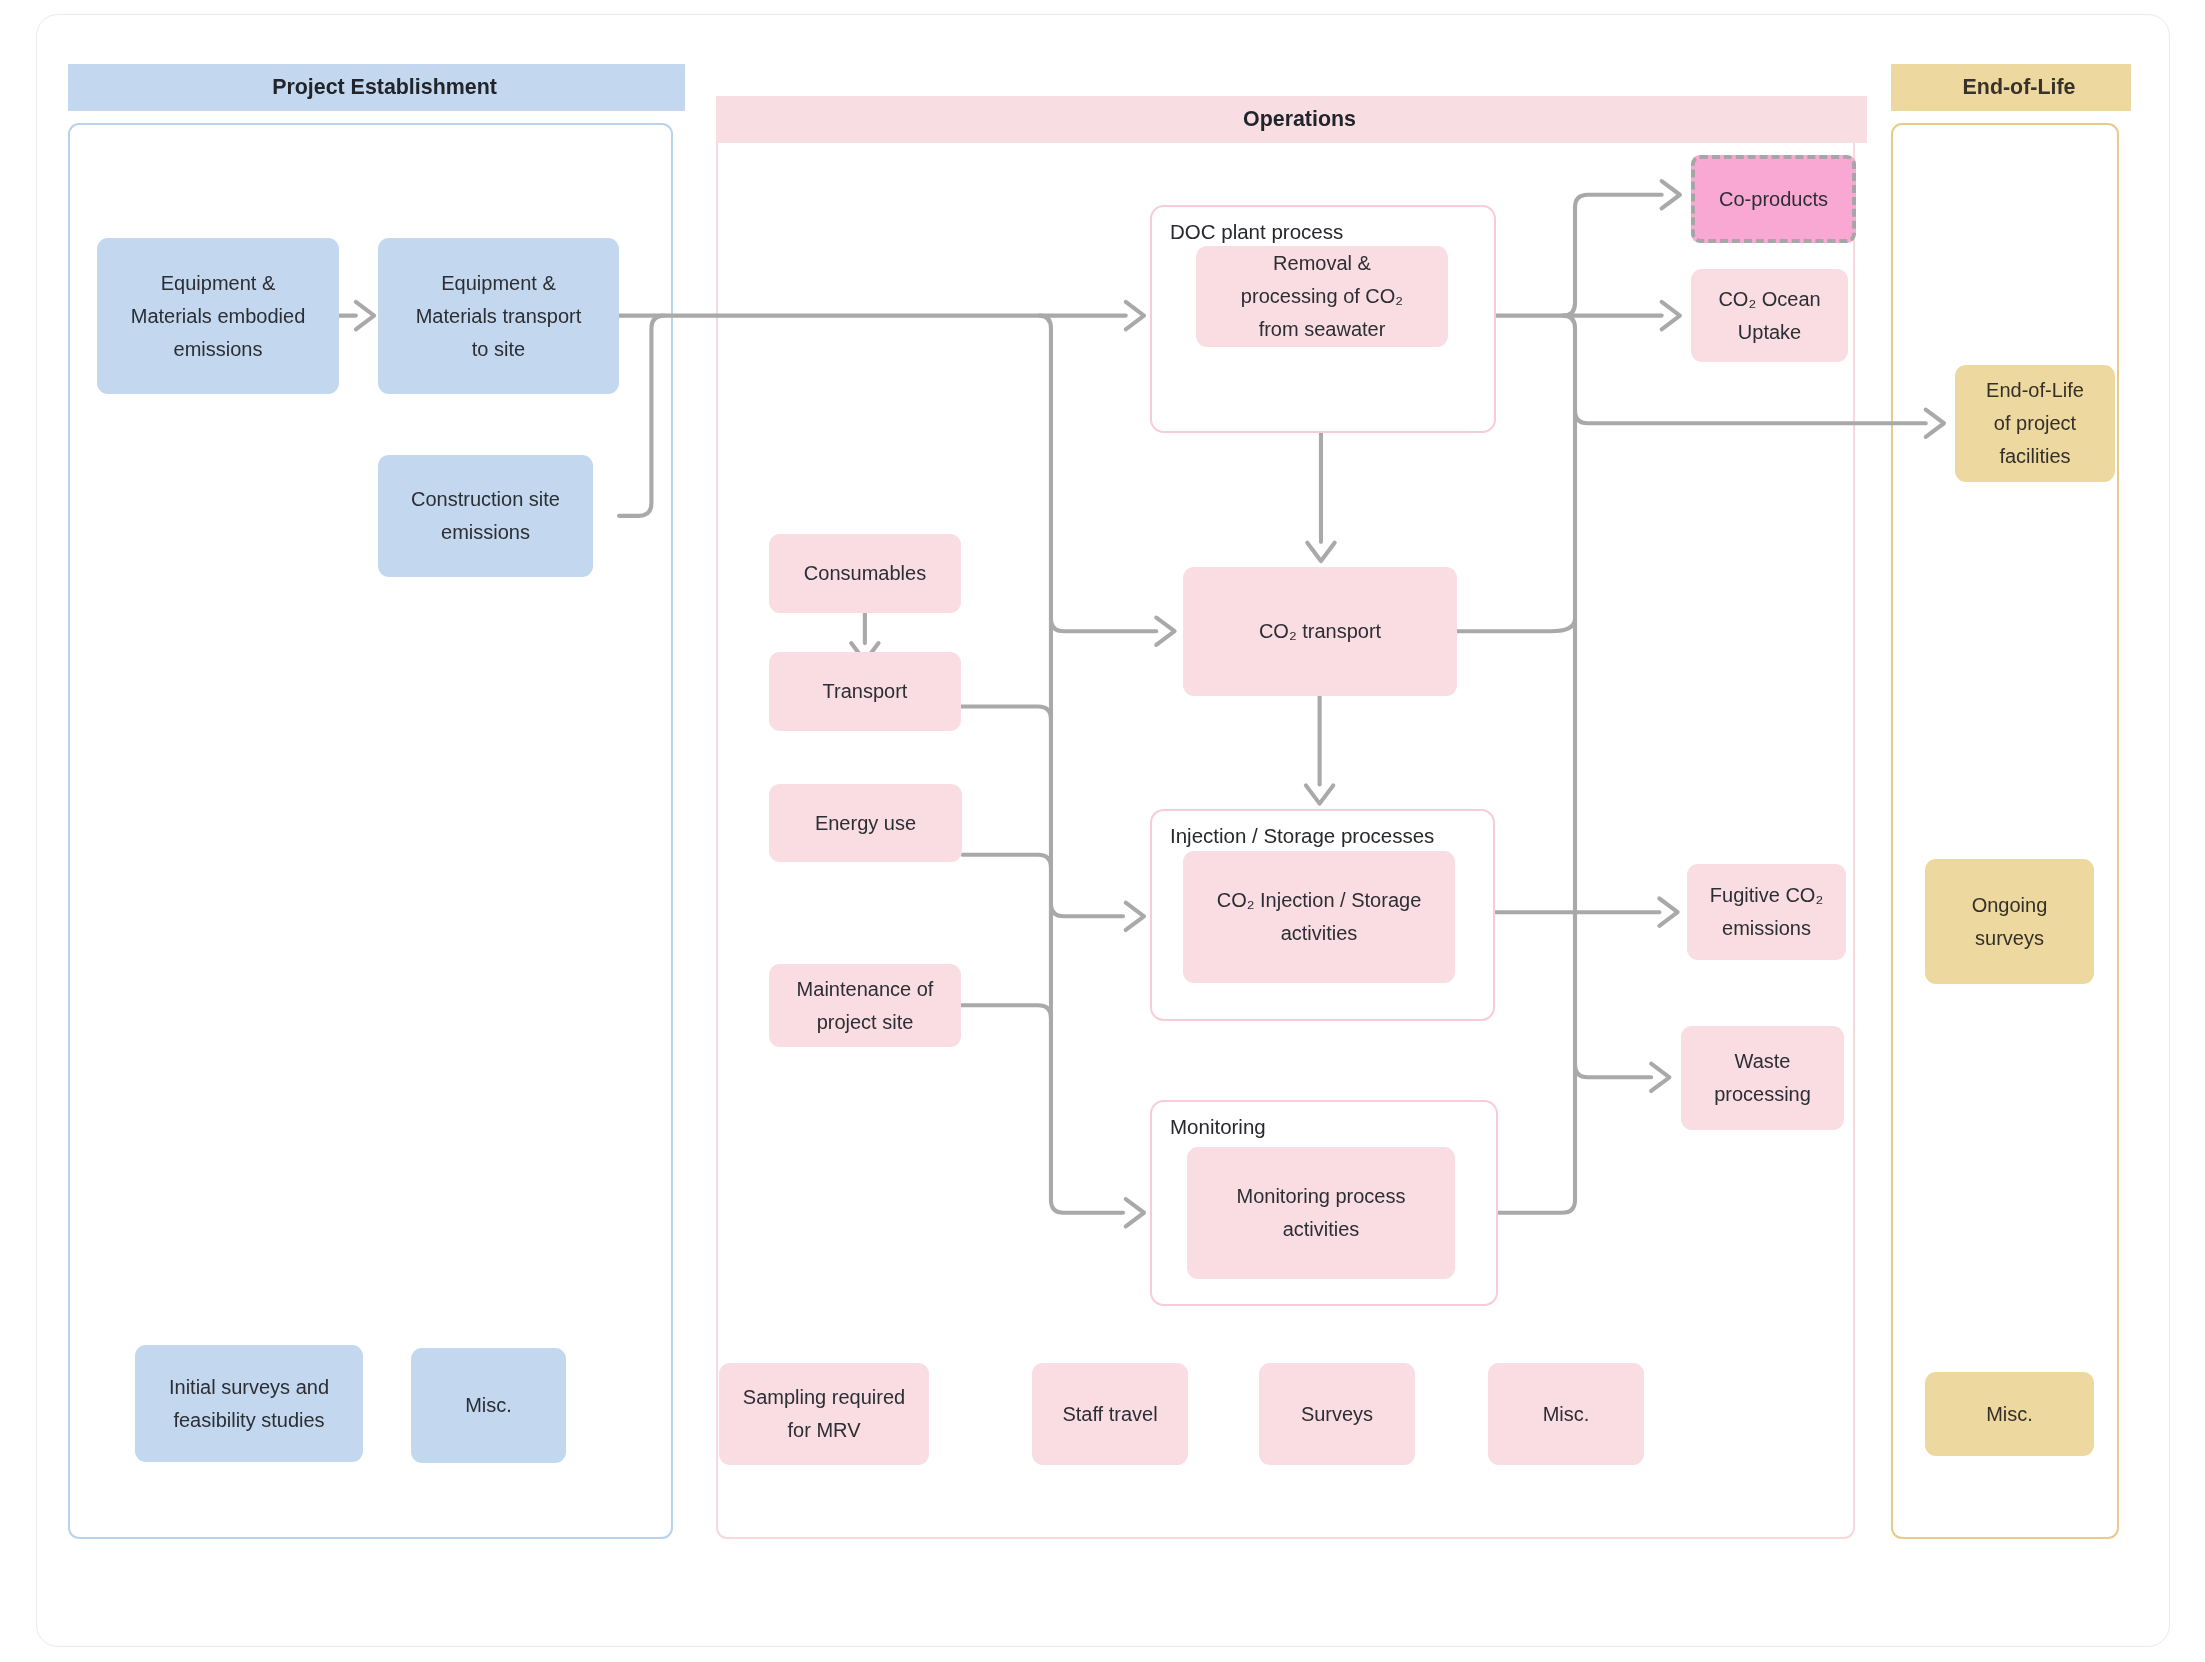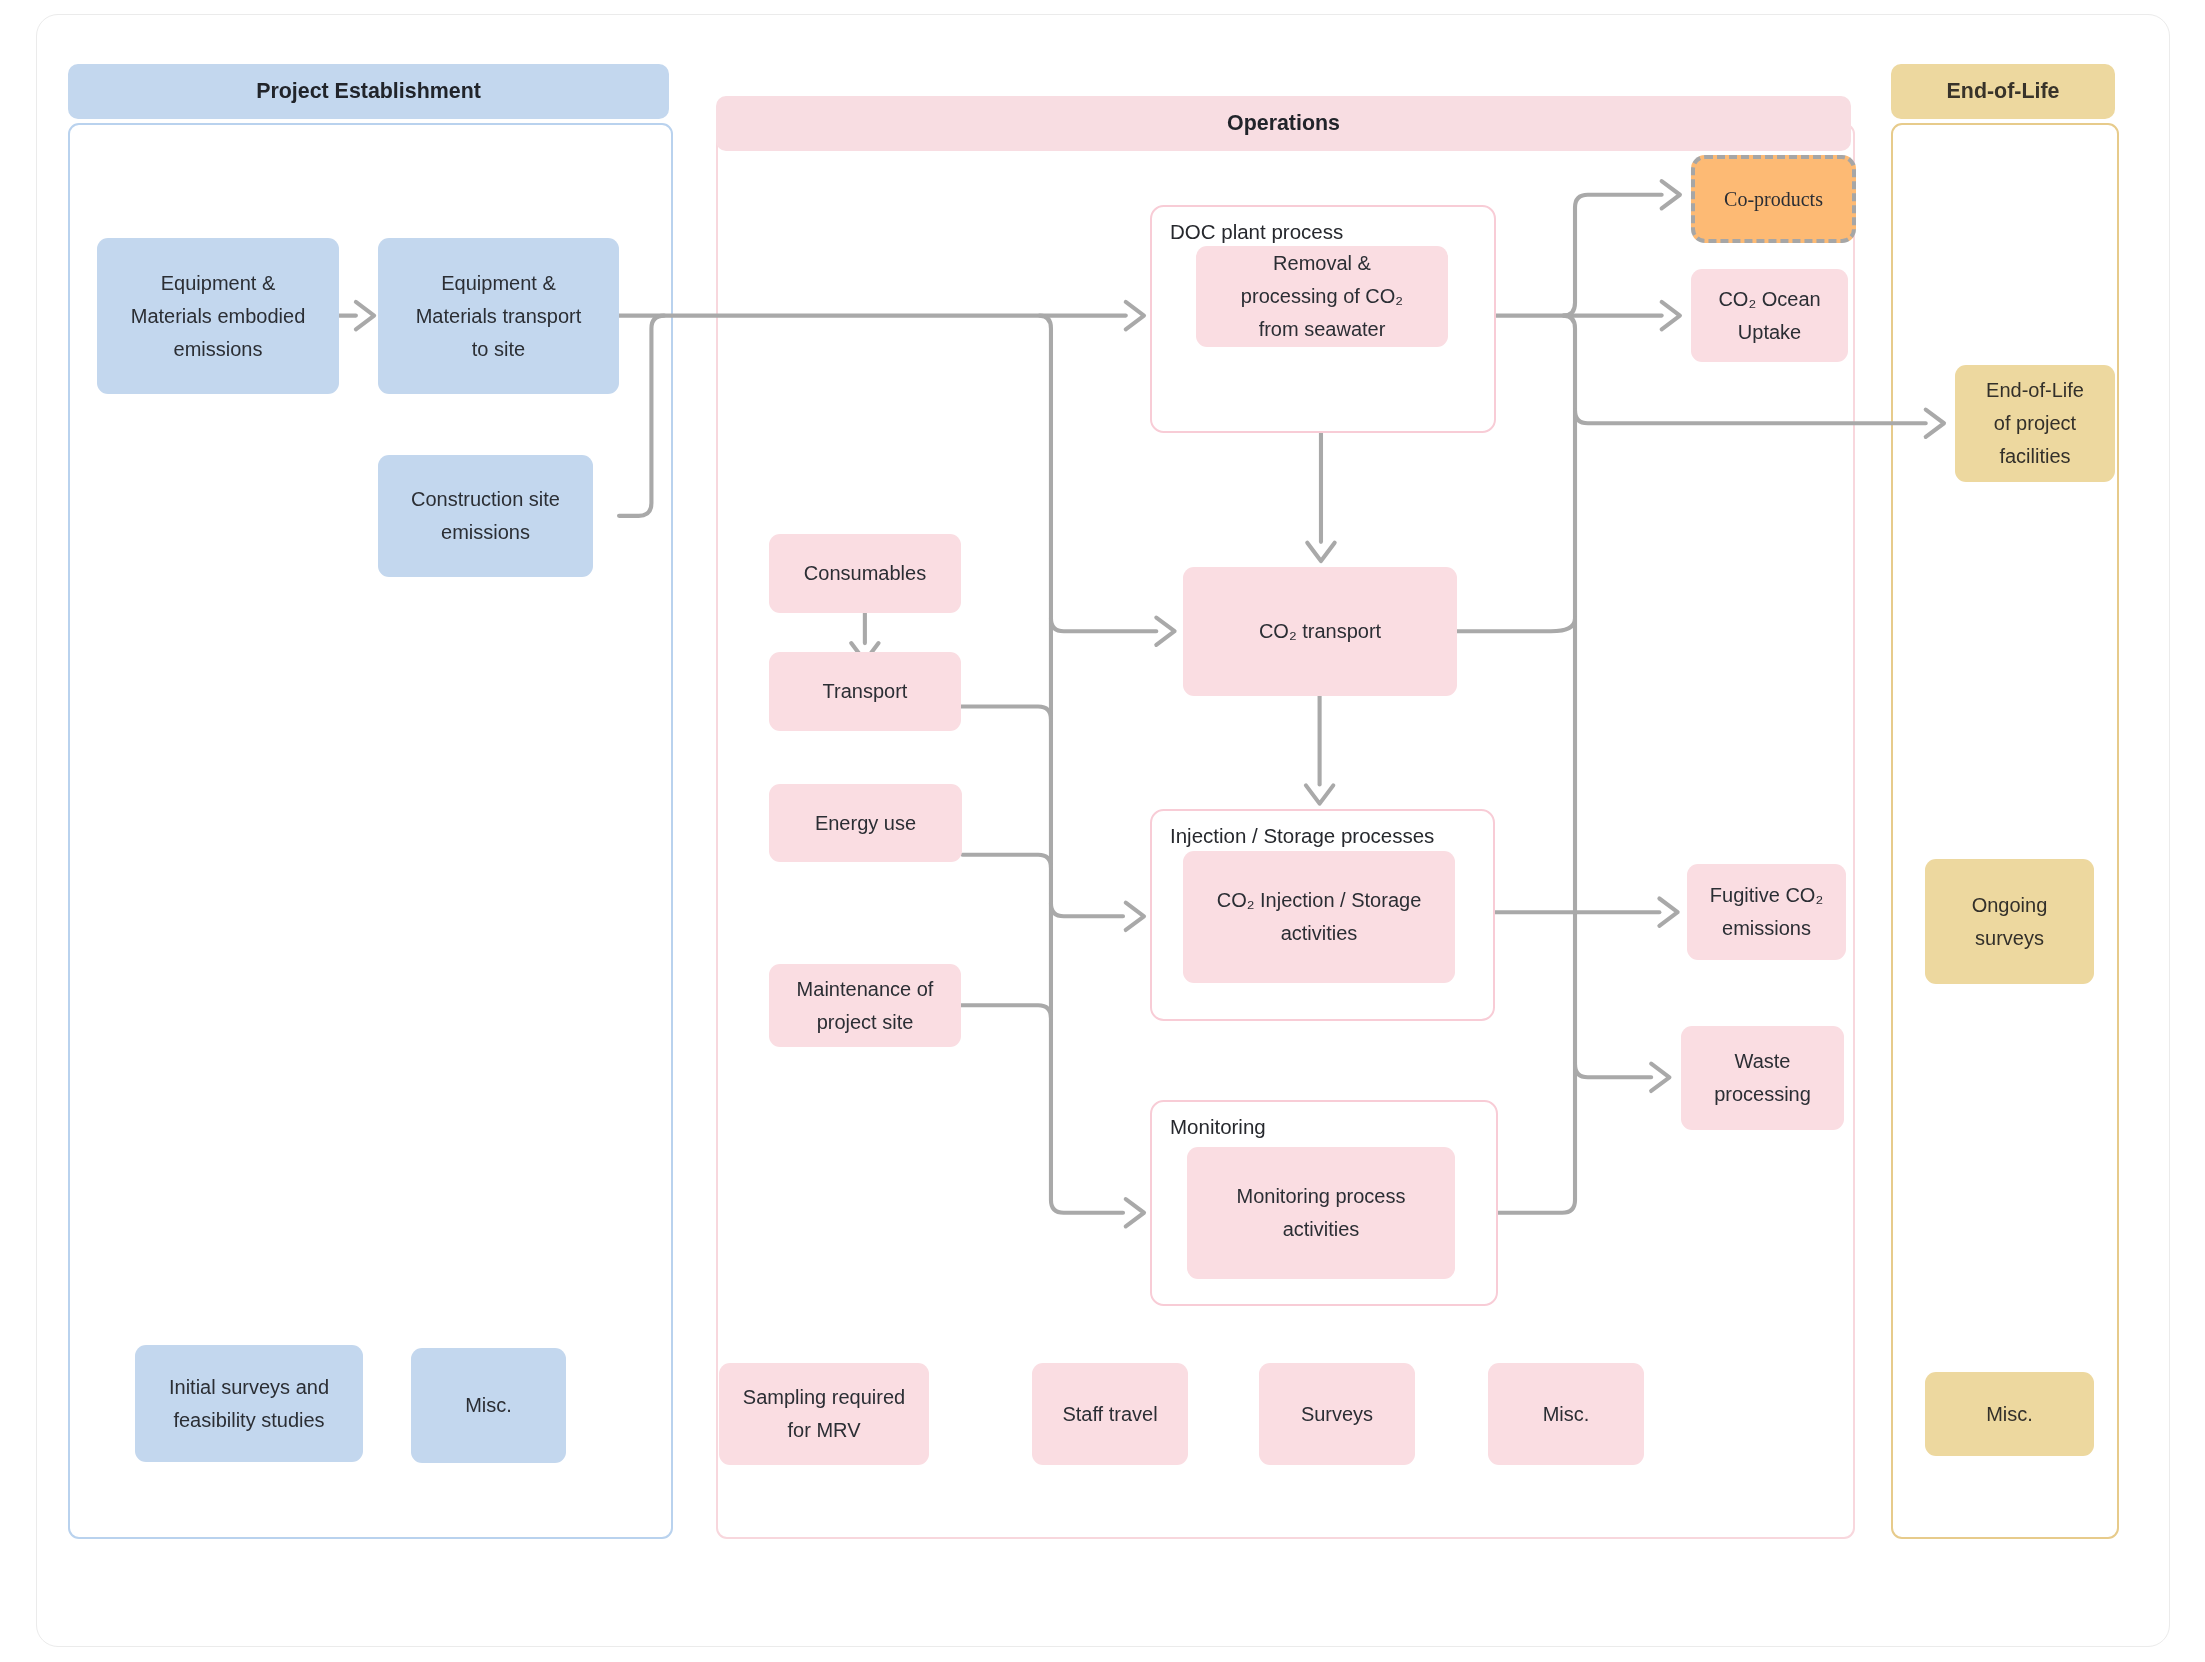--- a/index.html
+++ b/index.html
@@ -1,31 +1,31 @@
 <!DOCTYPE html>
 <html style="font-size:7.3px"><head>
 <meta charset="utf-8">
 <style>
   html,body{margin:0;padding:0;background:#ffffff;}
   body{width:2205px;height:1662px;position:relative;font-family:"Liberation Sans","DejaVu Sans",sans-serif;color:#2b2e34;overflow:hidden;}
   .page-frame{position:absolute;left:36px;top:14px;width:2132px;height:1631px;border:1.8px solid #ebebeb;border-radius:22px;background:#ffffff;}
   svg.wires{position:absolute;left:0;top:0;width:2205px;height:1662px;z-index:1;}
-  .sec-header{position:absolute;height:55px;border-radius:10px;display:flex;align-items:center;justify-content:center;font-size:21.4px;font-weight:700;z-index:2;}
+  .sec-header{position:absolute;height:47px;border-radius:1px;display:flex;align-items:center;justify-content:center;font-size:21.4px;font-weight:700;z-index:2;padding-left:16px;}
   .sec-body{position:absolute;top:123px;height:1412px;border-radius:11px;background:transparent;z-index:0;}
   .hdr-blue{background:#c3d7ee;color:#21242a;}
   .hdr-pink{background:#f8dde2;color:#21242a;}
   .hdr-yellow{background:#edd89f;color:#38332a;}
   .body-blue{border:2.3px solid #b9d2ee;}
   .body-pink{border:2.3px solid #f8d7dd;}
   .body-yellow{border:2.3px solid #e7cb8b;}
   .node{position:absolute;border-radius:11px;display:flex;align-items:center;justify-content:center;text-align:center;font-size:20px;line-height:33px;white-space:pre-line;z-index:2;}
   .blue{background:#c3d7ee;}
   .pink{background:#fadde2;}
   .yellow{background:#edd89f;color:#33302a;}
-  .gray-dashed{background:#fdba74;border:4.1px dashed #a6a6a6;border-radius:14px;font-family:Liberation Serif, serif;}
+  .gray-dashed{background:#f9a8d4;border:4.1px dashed #a6a6a6;border-radius:9px;}
   .group{position:absolute;border:2.7px solid #f8ccd6;border-radius:13.7px;background:#ffffff;z-index:1;}
   .group-label{position:absolute;left:18px;top:12.8px;font-size:20.5px;color:#26282d;white-space:nowrap;}
 </style>
 </head>
 <body>
 
 <div class="page-frame"></div>
 
 <svg class="wires" viewBox="0 0 4834 3644" fill="none" stroke="#a9a9a9" stroke-width="9" stroke-linecap="round" stroke-linejoin="round">
 

